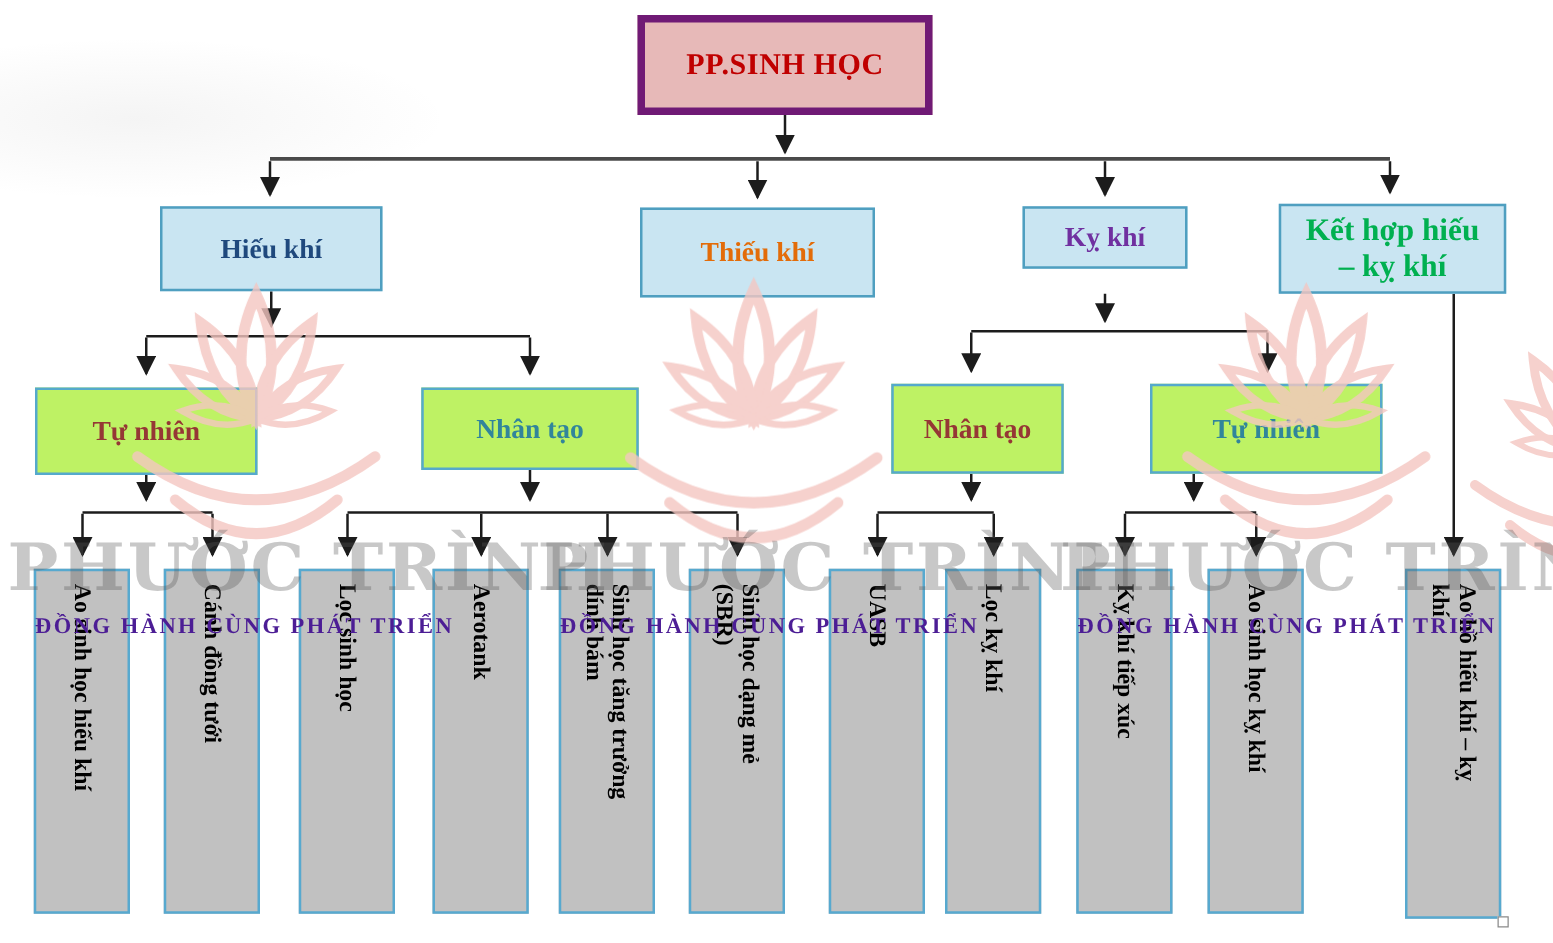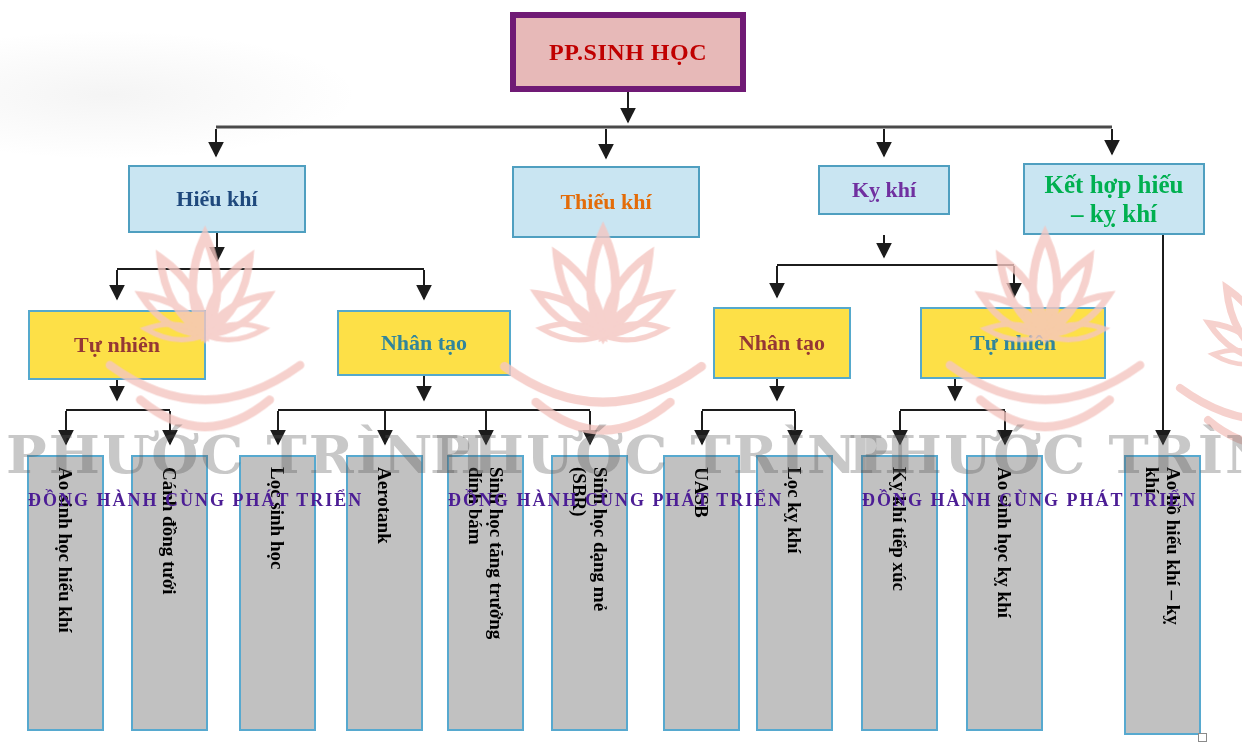--- a/index.html
+++ b/index.html
@@ -13,21 +13,21 @@
     pointer-events:none;
   }
   svg.connectors{position:absolute;left:0;top:0;z-index:2;}
   .node{
     position:absolute;z-index:3;box-sizing:border-box;
     display:flex;align-items:center;justify-content:center;
     text-align:center;font-weight:bold;
   }
   .root{background:#e7b9b8;border:6px solid #701a75;font-size:24px;letter-spacing:0.5px;}
   .lvl2{background:#c9e5f2;border:2px solid #4f9fc0;font-size:22px;}
-  .lvl3{background:#fde047;border:2px solid #55a9cc;font-size:22px;}
+  .lvl3{background:#bef264;border:2px solid #55a9cc;font-size:22px;}
   .node-label{white-space:pre-line;line-height:1.18;}
   .leaf{
     position:absolute;z-index:3;box-sizing:border-box;top:455px;width:77px;height:276px;
     background:#c1c1c1;border:2px solid #57a9cf;
     display:flex;justify-content:center;align-items:flex-start;padding-top:10px;
   }
   .leaf-label{
     writing-mode:vertical-rl;text-orientation:mixed;white-space:pre-line;
     font-weight:bold;font-size:19px;color:#000;line-height:1.12;
     max-height:258px;

